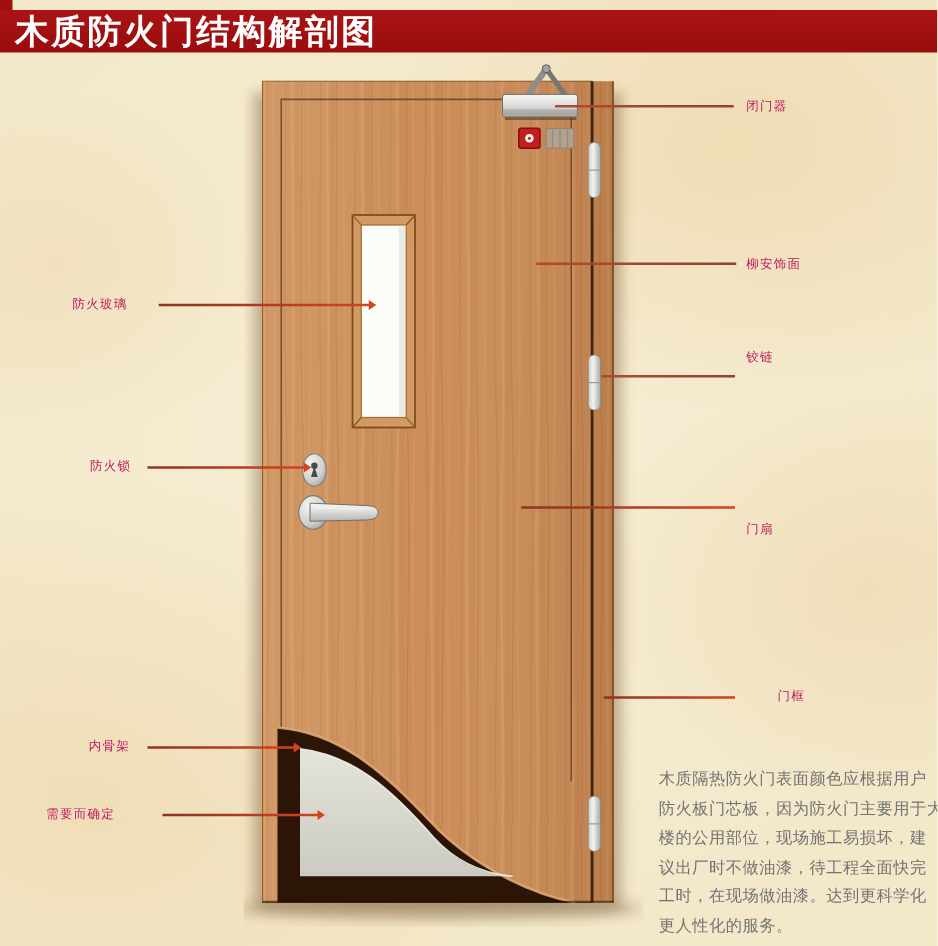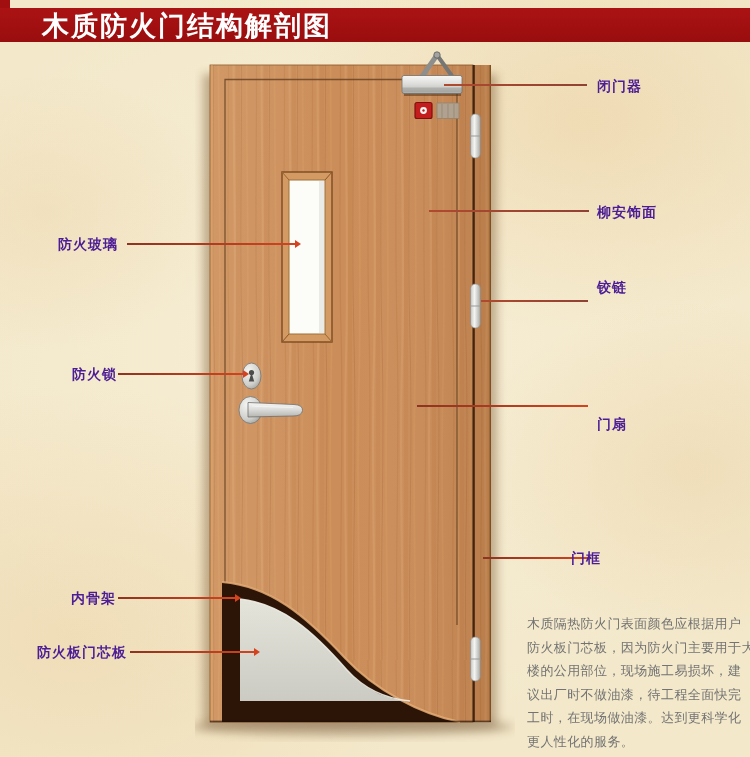--- a/index.html
+++ b/index.html
@@ -17,25 +17,25 @@
       radial-gradient(ellipse 260px 200px at 6% 28%, rgba(222,170,100,.14), transparent 70%),
       radial-gradient(ellipse 620px 520px at 48% 46%, rgba(255,250,235,.30), transparent 78%);
   }
   .corner-mark{position:absolute;left:0;top:0;width:10px;height:9px;background:#a20f10;z-index:3;}
   .banner{
     position:absolute;left:0;top:8px;width:750px;height:34px;z-index:3;
     background:linear-gradient(#ab1314,#990d0e);
   }
   .banner .t{
     color:#ffffff;font-size:27px;font-weight:bold;line-height:35px;
-    padding-left:12px;letter-spacing:2px;white-space:nowrap;margin-left:30px;
+    padding-left:12px;letter-spacing:2px;white-space:nowrap;
   }
   .door-svg{position:absolute;left:195px;top:45px;width:320px;height:700px;z-index:1;}
   .lbl{
-    position:absolute;font-size:14px;font-weight:700;color:#4c1d95;
+    position:absolute;font-size:10px;font-weight:400;color:#be185d;
     letter-spacing:1px;white-space:nowrap;z-index:6;
   }
   .lead{position:absolute;height:2px;z-index:5;}
   .lead .arr{
     position:absolute;right:-5px;top:-3px;width:0;height:0;
     border-top:4px solid transparent;border-bottom:4px solid transparent;
   }
   .lead-bright{background:linear-gradient(90deg,#8e3322,#d4431f);}
   .lead-bright .arr{border-left:6px solid #d4431f;}
   .lead-maroon{background:linear-gradient(270deg,#8f4234,#b04a2e);}
@@ -180,27 +180,27 @@
       <path d="M240,599 C282,604 312,630 347,670 C368,694 392,700 412,701 L240,701 Z" fill="url(#coreGrad)"></path>
       <path d="M240,599 C282,604 312,630 347,670 C366,691 388,699 410,701" fill="none" stroke="#efeee6" stroke-width="1.4" opacity="0.9"></path>
     </g>
 
     <rect x="210" y="720.6" width="281" height="1.6" fill="#1f0f05" opacity="0.6"></rect>
   </svg>
 
   <div class="lbl" style="left:58px;top:236px">防火玻璃</div>
   <div class="lbl" style="left:72px;top:366px">防火锁</div>
   <div class="lbl" style="left:71px;top:590px">内骨架</div>
-  <div class="lbl" style="left:37px;top:644px">防火板门芯板</div>
+  <div class="lbl" style="left:37px;top:644px">需要而确定</div>
 
   <div class="lbl" style="left:597px;top:78px">闭门器</div>
   <div class="lbl" style="left:597px;top:204px">柳安饰面</div>
   <div class="lbl" style="left:597px;top:279px">铰链</div>
   <div class="lbl" style="left:597px;top:416px">门扇</div>
-  <div class="lbl" style="left:571px;top:550px">门框</div>
+  <div class="lbl" style="left:622px;top:550px">门框</div>
 
   <div class="lead lead-bright" style="left:127px;top:242.5px;width:169px">
       <span class="arr"></span>
     </div>
   <div class="lead lead-bright" style="left:118px;top:372.5px;width:126px">
       <span class="arr"></span>
     </div>
   <div class="lead lead-bright" style="left:118px;top:596.5px;width:118px">
       <span class="arr"></span>
     </div>

